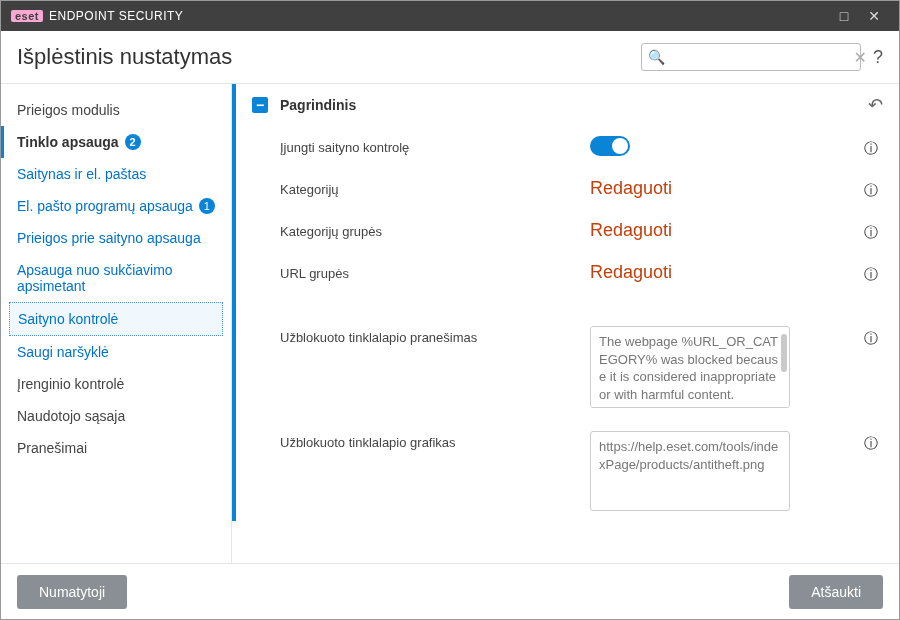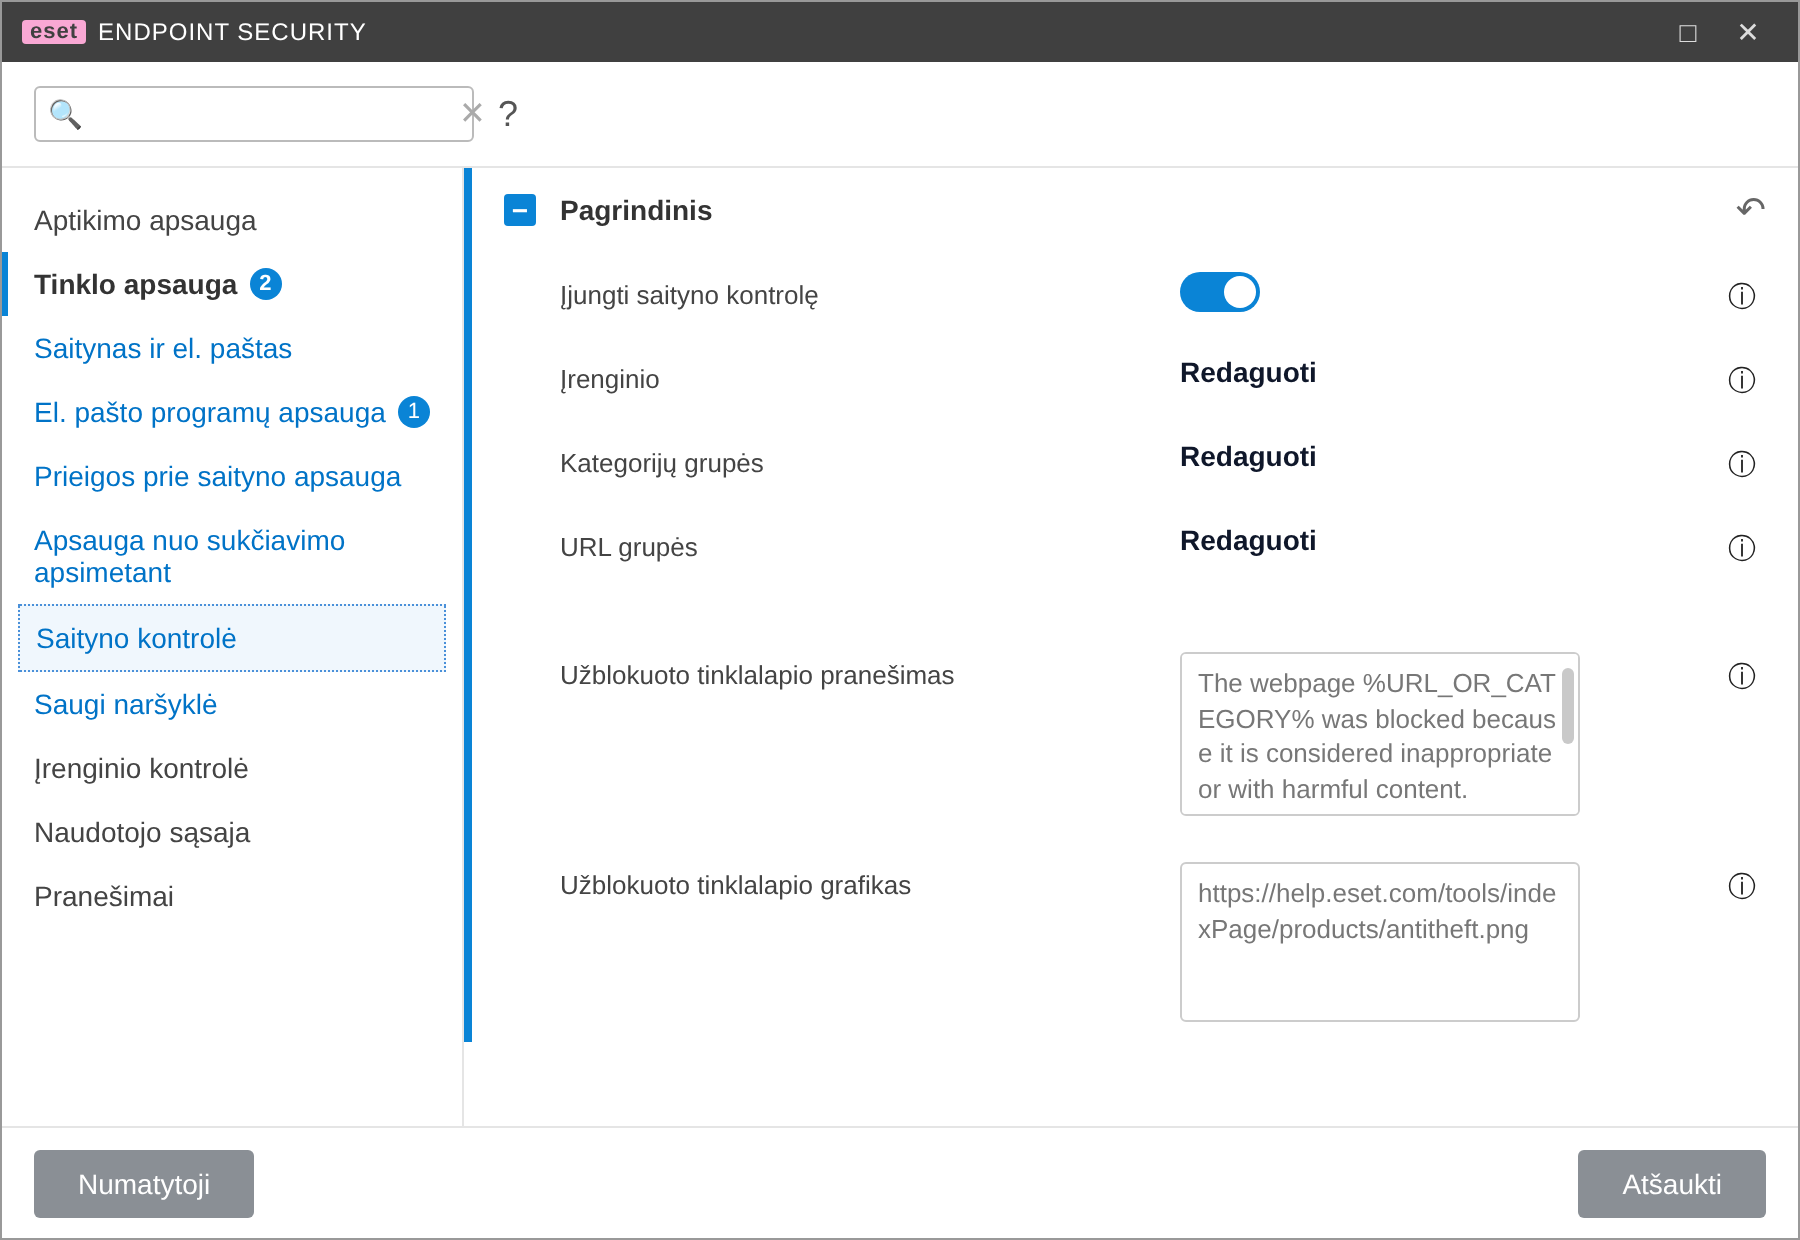--- a/index.html
+++ b/index.html
@@ -28,21 +28,21 @@
   .panel-head { display:flex; align-items:center; padding:10px 16px; gap:12px; }
   .panel-head .collapse { width:16px; height:16px; background:#0a84d6; color:#fff; display:flex; align-items:center; justify-content:center; font-size:14px; font-weight:bold; border-radius:2px; cursor:pointer;}
   .panel-head .title { font-weight:600; color:#333; flex:1; font-size:14px; }
   .panel-head .revert { color:#666; cursor:pointer; font-size:18px; }
   .row { display:flex; align-items:flex-start; padding:10px 16px 10px 44px; font-size:13px; color:#444; }
   .row .label { width: 310px; padding-top:4px; }
   .row .control { flex:1; display:flex; align-items:center; }
   .row .info { width:24px; text-align:center; color:#222; font-size:14px; cursor:pointer; padding-top:4px;}
   .toggle { width:40px; height:20px; background:#0a84d6; border-radius:10px; position:relative; cursor:pointer; }
   .toggle::after { content:""; position:absolute; right:2px; top:2px; width:16px; height:16px; background:#fff; border-radius:50%; }
-  .linkbtn { color:#0f172a; cursor:pointer; font-size:14px;font-weight:bold; }
+  .linkbtn { color:#c2410c; cursor:pointer; font-size:18px; }
   .txtarea { width: 200px; min-height: 70px; border:1px solid #ccc; border-radius:3px; padding:6px 8px; font-size:13px; color:#777; resize:none; overflow:auto; font-family:inherit; line-height:1.35; word-break:break-all; }
   .txtarea.short { min-height: 80px; word-break: break-all; }
   .footer { height:56px; border-top:1px solid #e5e5e5; display:flex; align-items:center; padding:0 16px; gap:12px; }
   .footer .spacer { flex:1; }
   .btn { height:34px; padding:0 22px; border:none; border-radius:3px; font-size:14px; cursor:pointer; display:inline-flex; align-items:center; gap:6px; }
   .btn-default { background:#8a8f95; color:#fff; }
   .btn-primary { background:#29a7df; color:#fff; }
   .shield-icon::before { content:"\2726"; font-size:13px; }
   .scroll-thumb { position:absolute; right:3px; top:8px; width:6px; height:38px; background:#c9c9c9; border-radius:3px; }
   .ta-wrap { position:relative; }
@@ -54,32 +54,33 @@
   <div class="brand">
     <span class="eset">eset</span>
     <span class="prod">ENDPOINT SECURITY</span>
   </div>
   <div class="spacer"></div>
   <div class="winbtn">□</div>
   <div class="winbtn">✕</div>
 </div>
 
 <div class="header">
+  <h1>Išplėstinis nustatymas</h1>
   <div class="search">
     <span style="font-size:14px;">🔍</span>
     <input type="text" placeholder="" style="">
     <span style="color:#aaa; cursor:pointer;">✕</span>
   </div>
   <div class="help">?</div>
 </div>
 
 <div class="body">
   <div class="sidebar">
     <div class="item">
-        <span>Aptikimo apsauga</span>
+        <span>Prieigos modulis</span>
       </div>
     <div class="item bold">
         <span>Tinklo apsauga</span> 
         <span class="badge">2</span>
       </div>
     <div class="item sub link">
         <span>Saitynas ir el. paštas</span>
       </div>
     <div class="item sub link">
         <span>El. pašto programų apsauga</span> 
@@ -118,21 +119,21 @@
 
       <div class="row">
         <div class="label">Įjungti saityno kontrolę</div>
         <div class="control">
             <div class="toggle"></div>
           </div>
         <div class="info">ⓘ</div>
       </div>
 
       <div class="row">
-        <div class="label">Įrenginio</div>
+        <div class="label">Kategorijų</div>
         <div class="control">
             <span class="linkbtn">Redaguoti</span>
           </div>
         <div class="info">ⓘ</div>
       </div>
 
       <div class="row">
         <div class="label">Kategorijų grupės</div>
         <div class="control">
             <span class="linkbtn">Redaguoti</span>

